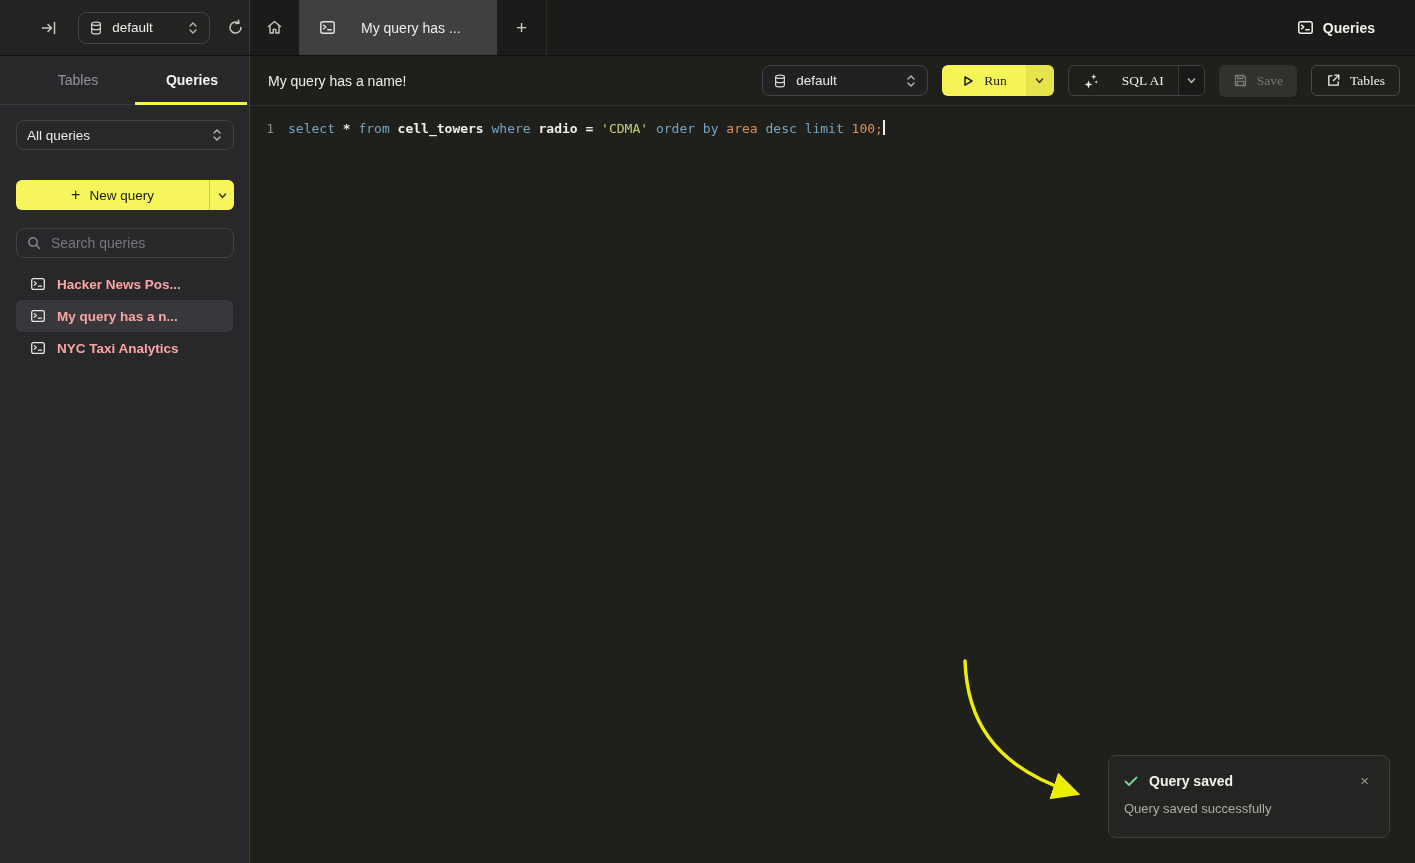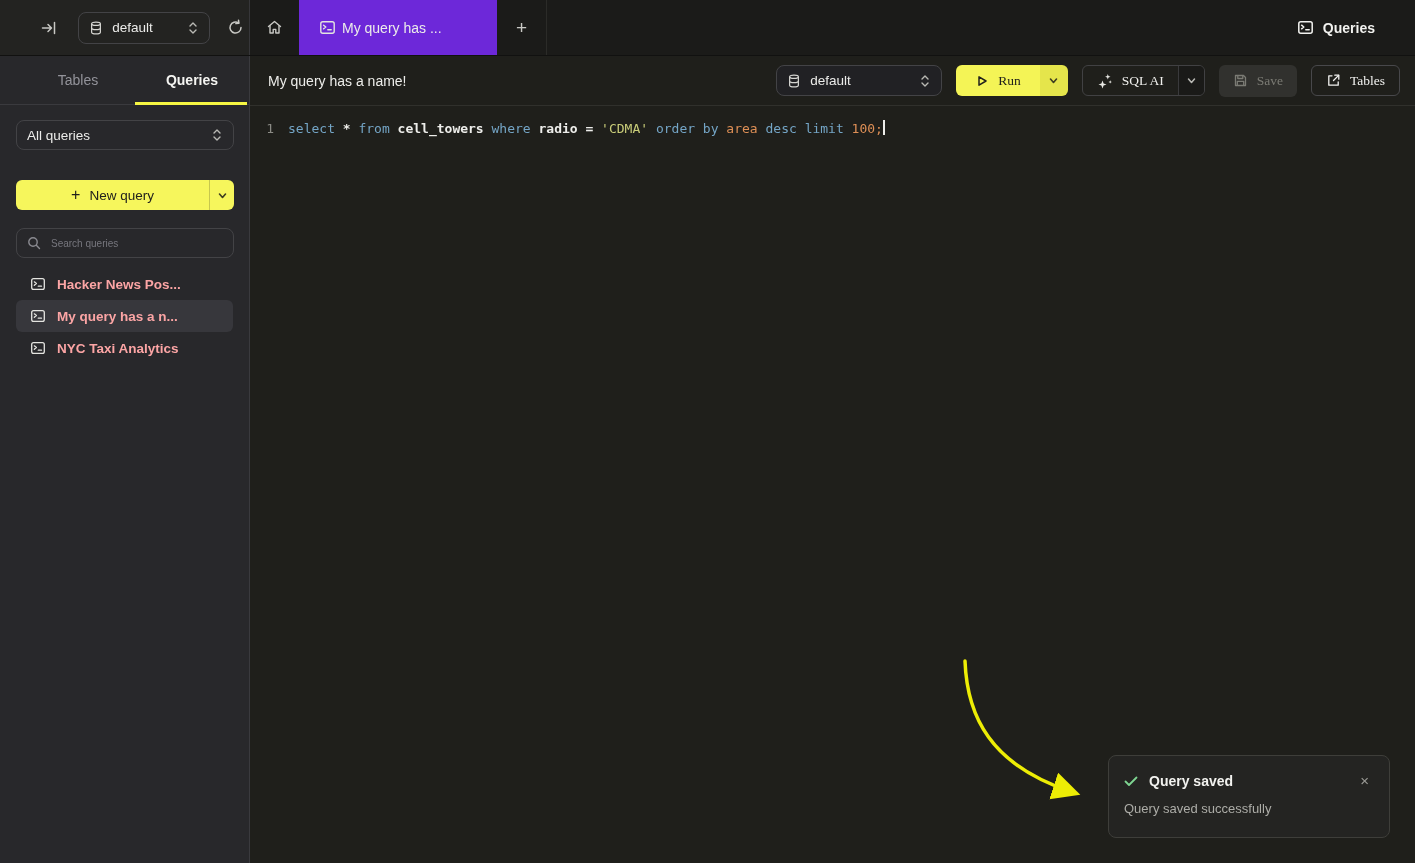--- a/index.html
+++ b/index.html
@@ -20,22 +20,22 @@
   .icon-btn { display:flex; align-items:center; justify-content:center;
     width:28px; height:28px; border-radius:6px; color:#C8C8C4; cursor:pointer; }
   .select-box { display:flex; align-items:center; height:32px;
     border:1px solid #434346; border-radius:8px; background:transparent;
     padding:0 10px; gap:9px; color:#ECECEA; font-size:13.5px; cursor:pointer; }
   .select-box .grow { flex:1; }
   .topbar-left .select-box { width:135px; margin-left:16px; }
   .topbar-left .icon-btn { margin-left:12px; }
   .home-section { width:49px; height:100%; display:flex; align-items:center;
     justify-content:center; flex:none; }
-  .tab-active { width:198px; height:100%; background:#6d28d9;
-    display:flex; align-items:center; gap:6px; padding:0 20px; flex:none;
+  .tab-active { width:198px; height:100%; background:#404040;
+    display:flex; align-items:center; gap:25px; padding:0 20px; flex:none;
     color:#ECECEA; font-size:14px; cursor:pointer; }
   .tab-add { width:50px; height:100%; display:flex; align-items:center;
     justify-content:center; border-right:1px solid #2B2B28; flex:none;
     color:#C8C8C4; font-size:19px; cursor:pointer; }
   .topbar-spacer { flex:1; }
   .topbar-queries { display:flex; align-items:center; gap:9px;
     margin-right:40px; font-weight:700; font-size:14px; color:#F2F2EF; cursor:pointer; }
 
   
   .sidebar { position:absolute; top:56px; left:0; width:250px; bottom:0;
@@ -52,21 +52,21 @@
     background:#F6F65C; border-radius:6px; overflow:hidden; color:#21211C;
     font-size:13.5px; font-weight:500; cursor:pointer; }
   .newq-main { flex:1; display:flex; align-items:center; justify-content:center; gap:9px; }
   .newq-plus { font-size:16px; font-weight:400; margin-top:-1px; }
   .newq-caret { width:25px; display:flex; align-items:center; justify-content:center;
     border-left:1px solid rgba(33,33,28,.22); }
   .search-box { margin-top:18px; height:30px; width:218px; display:flex;
     align-items:center; gap:8px; padding:0 10px; border:1px solid #434346;
     border-radius:8px; }
   .search-box input { background:transparent; border:none; outline:none;
-    color:#E8E8E5; font-size:10px; width:160px;
+    color:#E8E8E5; font-size:14px; width:160px;
     font-family:"Liberation Sans", sans-serif; }
   .search-box input::placeholder { color:#77777E; }
   .query-list { margin-top:10px; }
   .query-item { height:32px; display:flex; align-items:center; gap:11px;
     padding:0 14px; border-radius:6px; font-size:13.5px; font-weight:700;
     color:#fca5a5; cursor:pointer; }
   .query-item.selected { background:#37373C; }
 
   
   .main { position:absolute; top:56px; left:250px; right:0; bottom:0; background:#1F1F1B; }
@@ -76,21 +76,21 @@
   .header-spacer { flex:1; }
   .hdr-select { width:166px; height:31px; background:#212124; }
   .btn { height:31px; display:flex; align-items:center; border-radius:6px;
     font-size:13.5px; font-weight:500; cursor:pointer;font-family:Liberation Serif, serif; }
   .run-btn { overflow:hidden; }
   .run-main { display:flex; align-items:center; gap:9px; padding:0 19px;
     background:#F4F456; color:#21211C; height:100%; }
   .run-caret { width:28px; height:100%; background:#E5E54B; color:#3D3D20;
     display:flex; align-items:center; justify-content:center; }
   .sqlai-btn { border:1px solid #414143; overflow:hidden; }
-  .sqlai-main { display:flex; align-items:center; gap:9px; padding:0 14px;
+  .sqlai-main { display:flex; align-items:center; gap:23px; padding:0 14px;
     color:#F0F0ED; height:100%; }
   .sqlai-caret { width:26px; height:100%; border-left:1px solid #3A3A3C;
     background:#1A1A18; color:#B9B9B4; display:flex; align-items:center; justify-content:center; }
   .save-btn { background:#31312E; color:#7B7B74; padding:16px 14px; gap:9px; cursor:default; }
   .share-btn { border:1px solid #48484B; color:#F2F2F0; padding:0 14px; gap:9px; }
 
   
   .editor { padding-top:13px; display:flex; cursor:text; }
   .gutter { width:24px; text-align:right; color:#8B8B85;
     font-family:"DejaVu Sans Mono", monospace; font-size:13px; line-height:19px; flex:none; }

